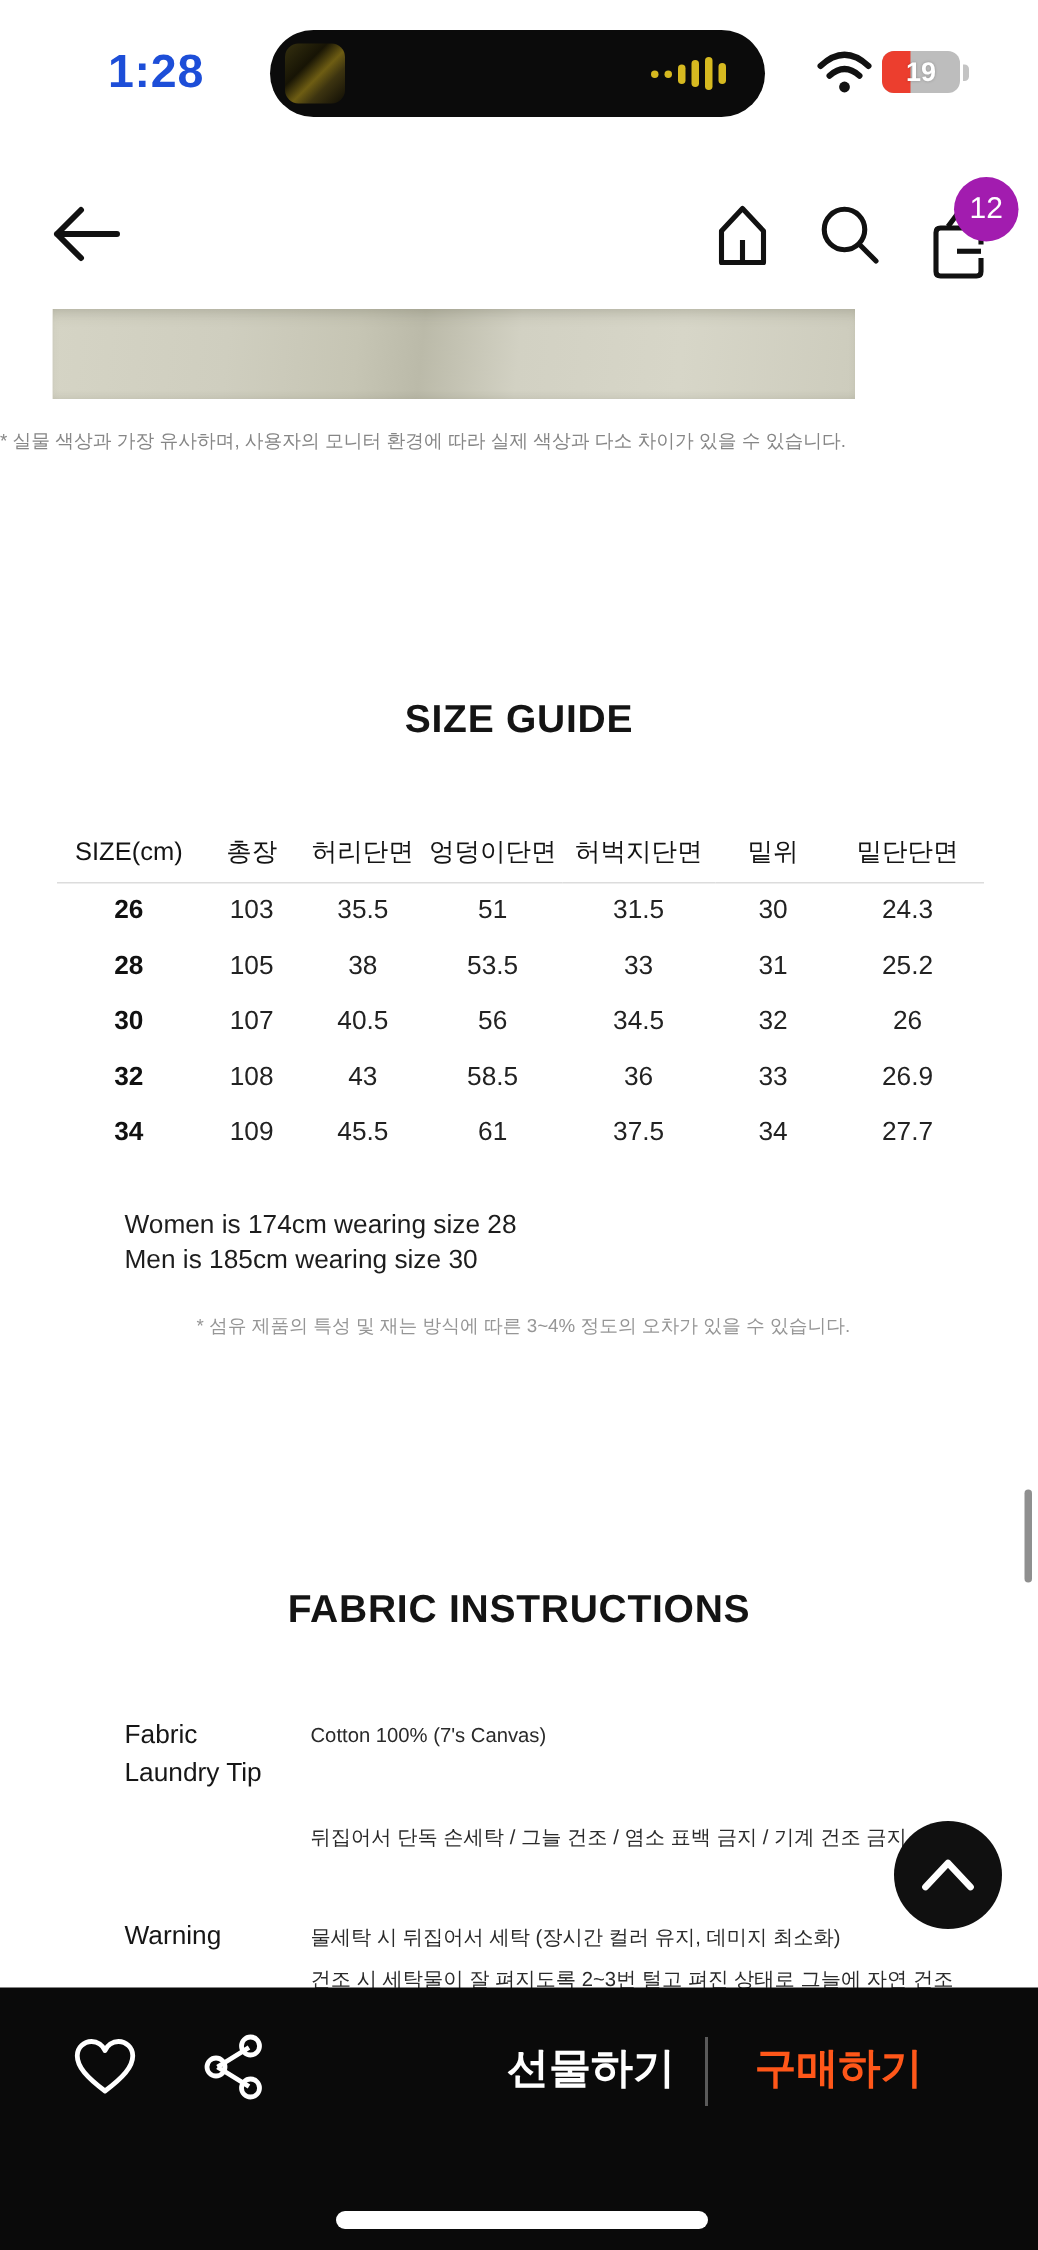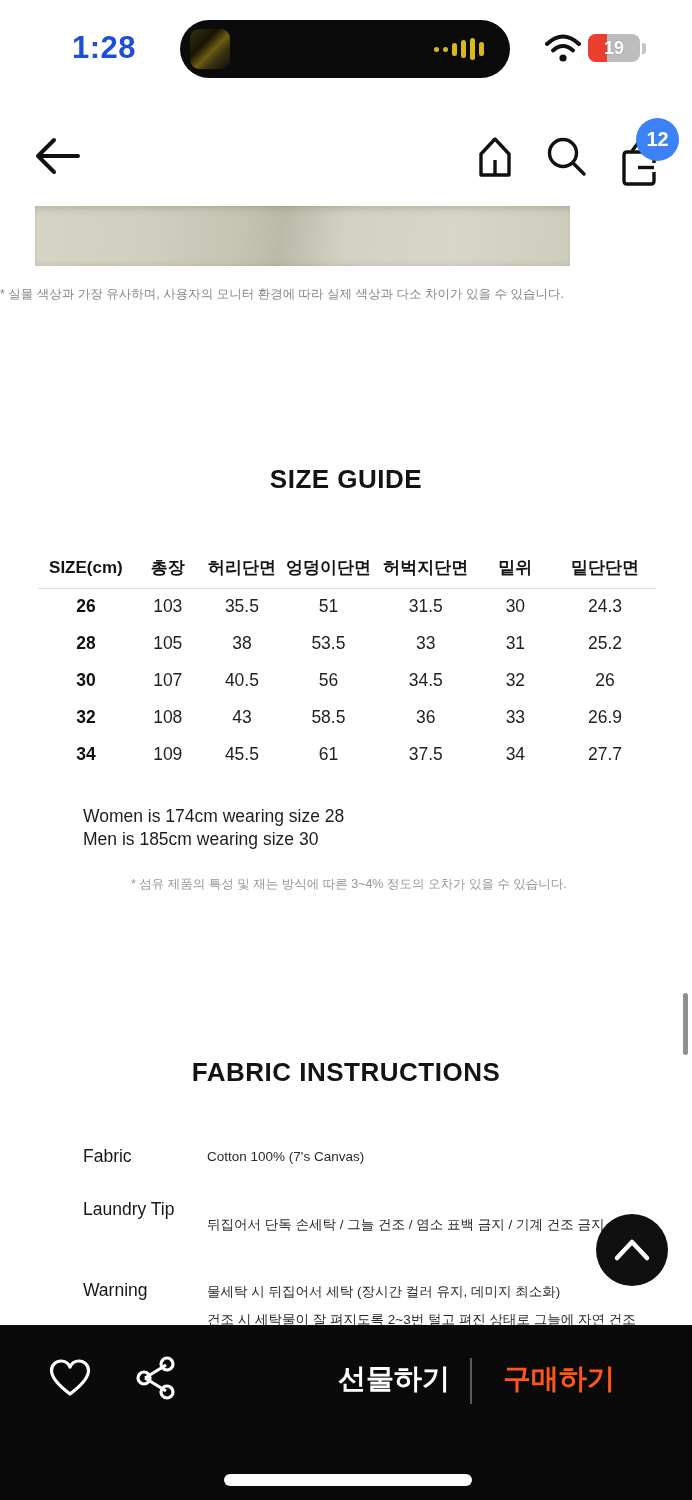--- a/index.html
+++ b/index.html
@@ -19,32 +19,32 @@
   .wifi { position:absolute; left:543px; top:33px; }
   .battery { position:absolute; left:588px; top:34px; width:52px; height:28px; border-radius:8px; background:#bdbdbd; overflow:hidden; }
   .battery .fill { position:absolute; left:0; top:0; bottom:0; width:36%; background:#ec3e2e; }
   .battery .pct { position:absolute; inset:0; display:flex; align-items:center; justify-content:center;
     color:#fff; font-size:18px; font-weight:bold; text-shadow:0 0 2px rgba(0,0,0,.25); }
   .bat-cap { position:absolute; left:642px; top:43px; width:4px; height:11px; border-radius:0 3px 3px 0; background:#c4c4c4; }
   
   .navbar { position:absolute; left:0; top:110px; width:692px; height:95px; background:#fff; }
   .icon-btn { position:absolute; cursor:pointer; }
   .badge { position:absolute; left:636px; top:118px; width:43px; height:43px; border-radius:50%;
-    background:#3b82f6; color:#fff; font-size:20px; font-weight:bold;
+    background:#a21caf; color:#fff; font-size:20px; font-weight:normal;
     display:flex; align-items:center; justify-content:center; z-index:3; }
   
   .product-img { position:absolute; left:35px; top:206px; width:535px; height:60px;
     background:linear-gradient(96deg,#d5d4c5 0%,#cfcebf 22%,#c6c5b4 38%,#bbbaa9 46%,#d2d1c3 58%,#d7d6c8 78%,#cdccbd 100%);
     box-shadow:inset 0 8px 10px -7px rgba(90,90,70,.35), inset 0 -4px 6px -4px rgba(90,90,70,.2); }
   .img-note { position:absolute; left:0; top:286px; width:692px; font-size:12.5px; color:#868686; }
   
   .sg-title { position:absolute; left:0; top:464px; width:692px; text-align:center;
     font-size:26px; font-weight:bold; color:#141414; letter-spacing:0.5px; }
   table.size { position:absolute; left:38px; top:548px; width:618px; border-collapse:collapse; table-layout:fixed; }
-  table.size th { font-size:17px; font-weight:bold; color:#141414; text-align:center; height:40px;
+  table.size th { font-size:17px; font-weight:normal; color:#141414; text-align:center; height:40px;
     border-bottom:1px solid #dcdcdc; white-space:nowrap; }
   table.size td { font-size:17.5px; color:#222; text-align:center; height:37px; }
   table.size td.size-col { font-weight:bold; color:#111; }
   .fit-notes { position:absolute; left:83px; top:805px; font-size:17.5px; color:#1d1d1d; line-height:22.5px; }
   .sg-disclaimer { position:absolute; left:83px; top:876px; font-size:12.5px; color:#969696;margin-left:48px; }
   
   .fi-title { position:absolute; left:0; top:1057px; width:692px; text-align:center;
     font-size:26px; font-weight:bold; color:#141414; letter-spacing:0.5px; }
   .fi-row-label { position:absolute; left:83px; font-size:17.5px; font-weight:normal; color:#161616; }
   .fi-row-value { position:absolute; left:207px; font-size:13.5px; color:#2a2a2a; white-space:nowrap; }
@@ -196,21 +196,21 @@
     <div>Women is 174cm wearing size 28</div>
     <div>Men is 185cm wearing size 30</div>
   </div>
   <div class="sg-disclaimer">* 섬유 제품의 특성 및 재는 방식에 따른 3~4% 정도의 오차가 있을 수 있습니다.</div>
 
   <div class="fi-title">FABRIC INSTRUCTIONS</div>
 
   <div class="fi-row-label" style="top:1146px;">Fabric</div>
   <div class="fi-row-value" style="top:1149px;">Cotton 100% (7's Canvas)</div>
 
-  <div class="fi-row-label" style="top:1199px;">Laundry Tip</div>
+  <div class="fi-row-label" style="top:1171px;">Laundry Tip</div>
   <div class="fi-row-value" style="top:1216px;">뒤집어서 단독 손세탁 / 그늘 건조 / 염소 표백 금지 / 기계 건조 금지</div>
 
   <div class="fi-row-label" style="top:1280px;">Warning</div>
   <div class="fi-row-value" style="top:1283px;">물세탁 시 뒤집어서 세탁 (장시간 컬러 유지, 데미지 최소화)</div>
   <div class="fi-row-value" style="top:1311px;">건조 시 세탁물이 잘 펴지도록 2~3번 털고 펴진 상태로 그늘에 자연 건조</div>
 
   <div class="scrollbar"></div>
   <div class="scroll-top">
     <svg width="40" height="26" viewBox="0 0 40 26">
       <path d="M5 21 L20 5 L35 21" fill="none" stroke="#fff" stroke-width="4.5" stroke-linecap="round" stroke-linejoin="round"></path>

